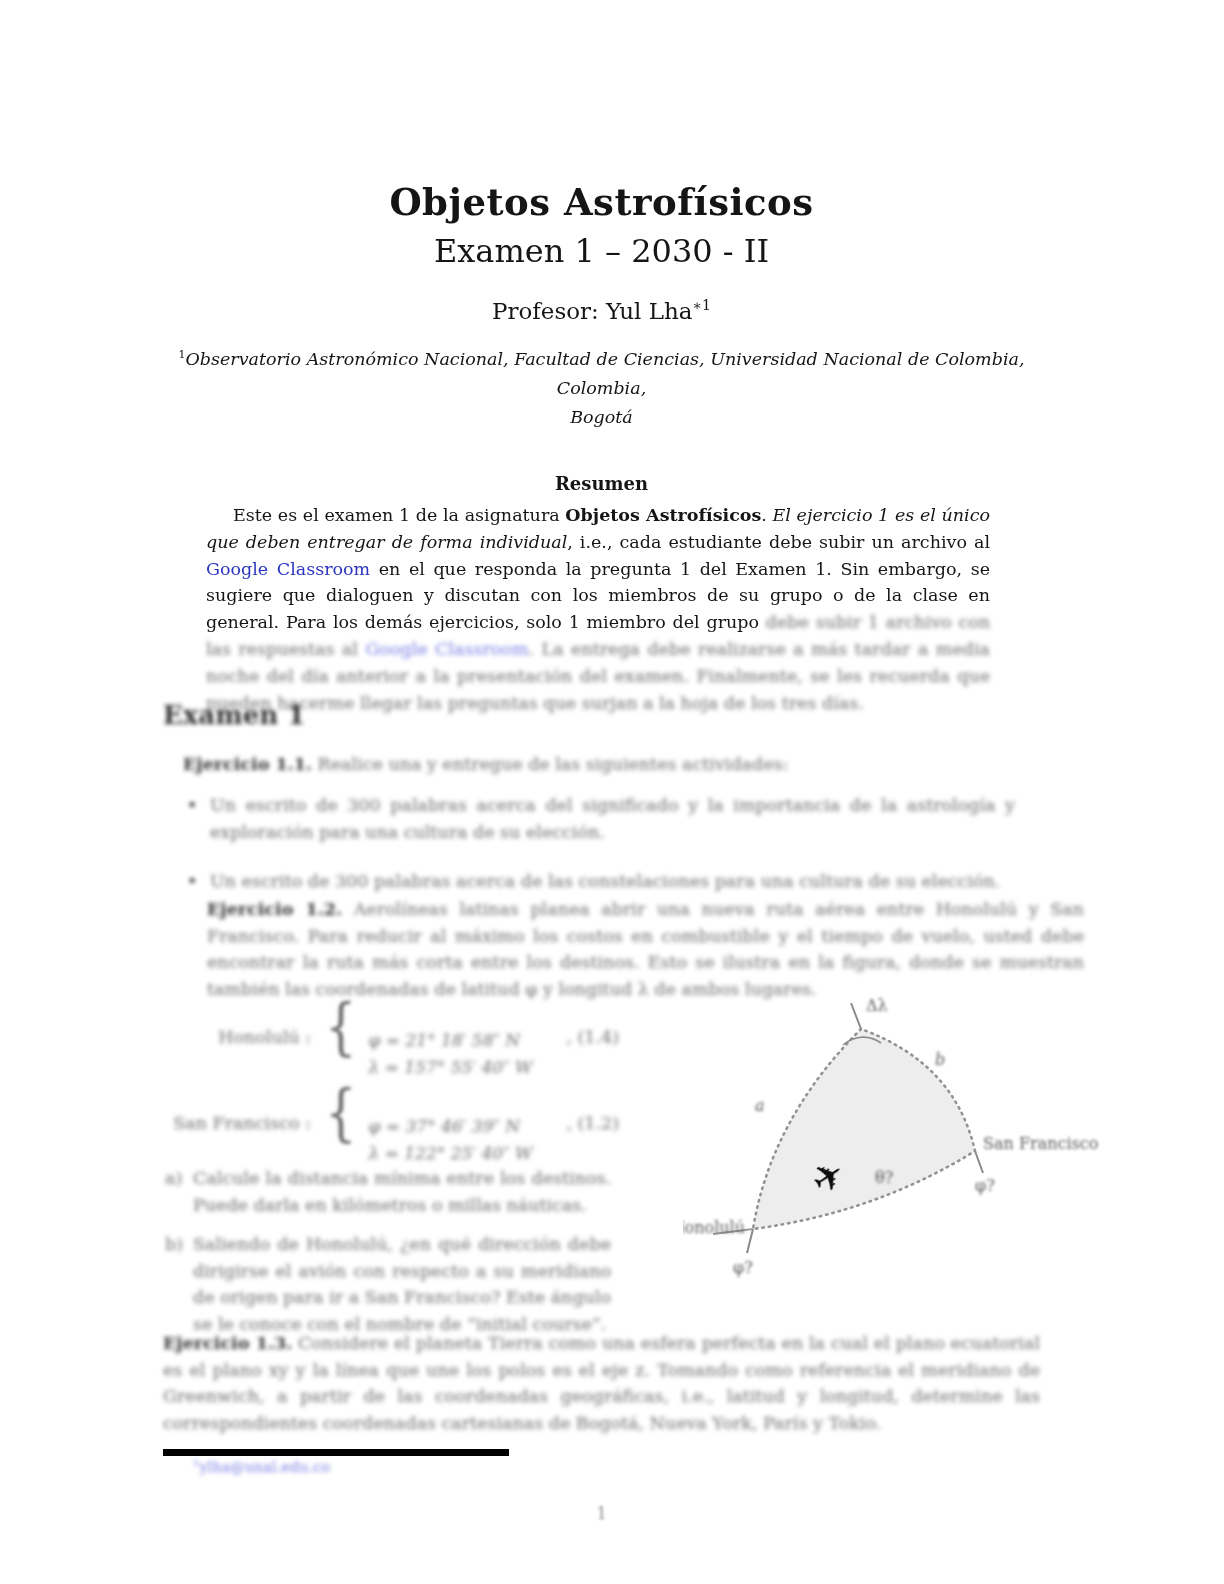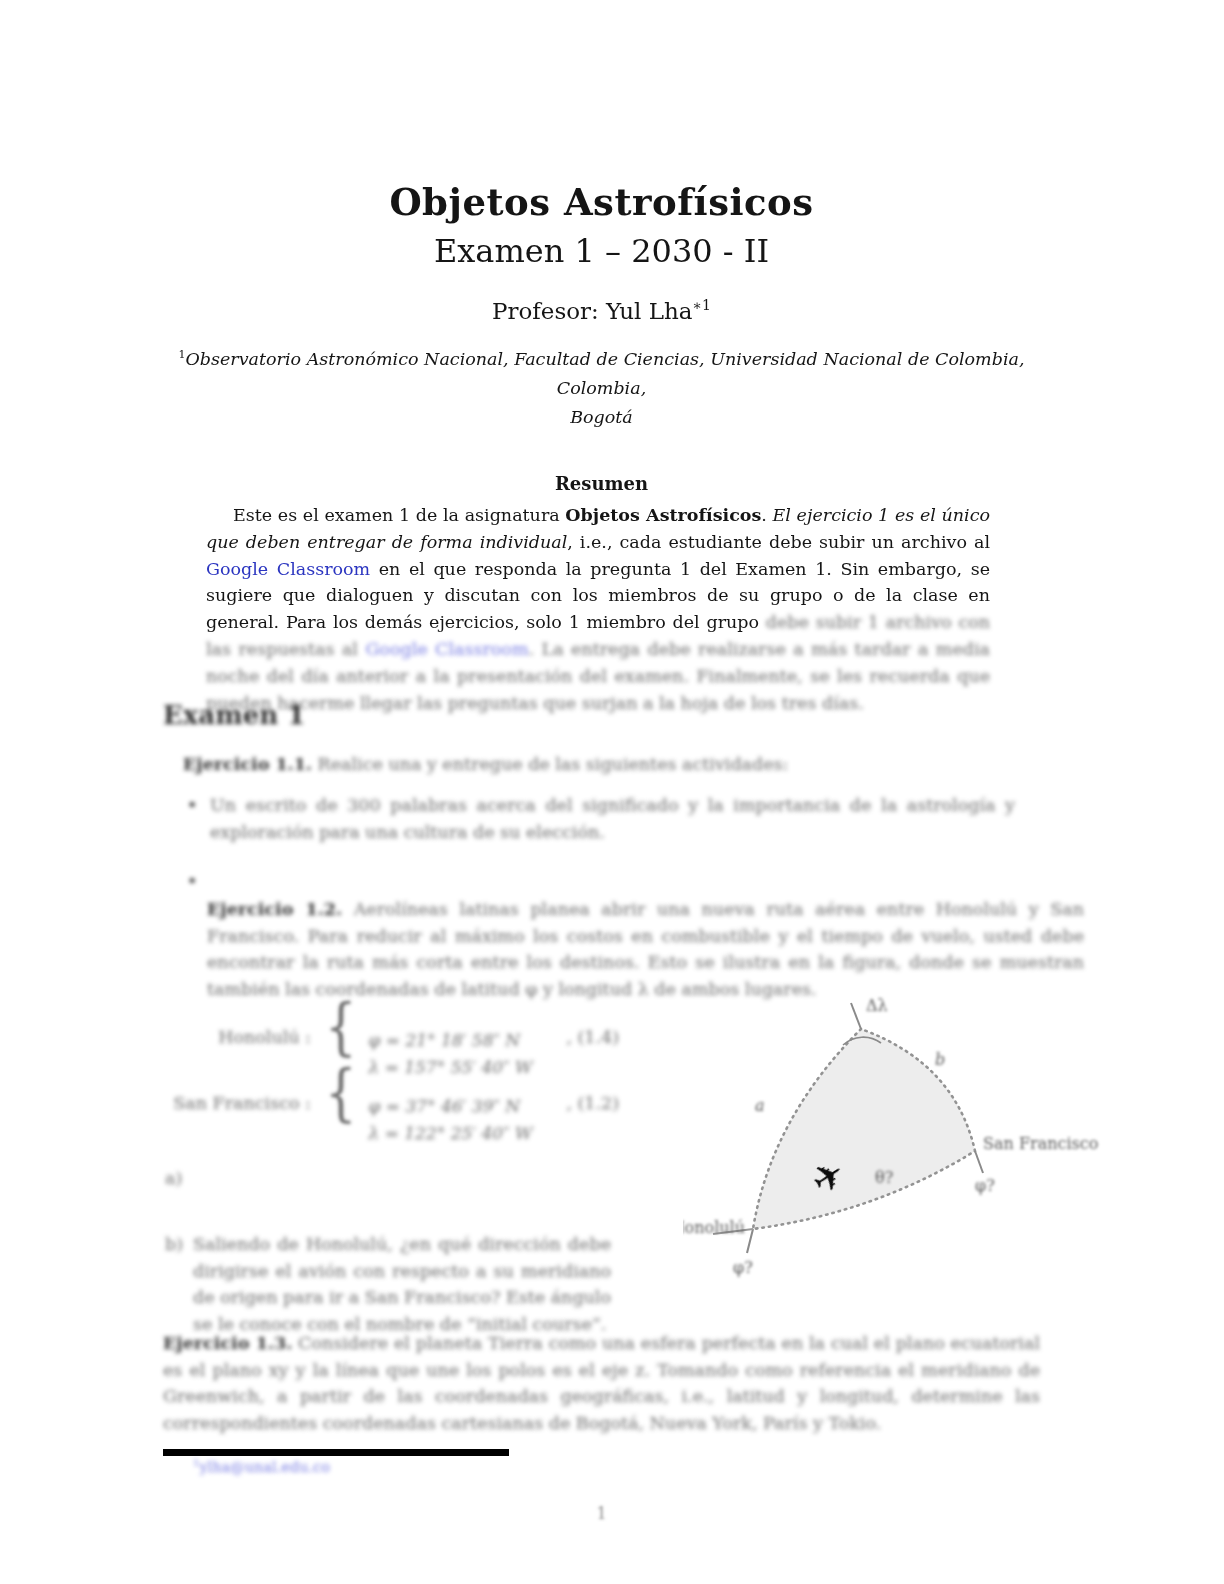--- a/index.html
+++ b/index.html
@@ -33,21 +33,21 @@
   .bullet .dot{position:absolute;left:0;top:0;}
   .ex12{top:896px;margin-left:44px;}
 
   .zone{top:1013px;left:163px;width:940px;height:320px;}
   .eqrow{position:absolute;left:0;display:flex;align-items:flex-start;}
   .eqrow .place{width:148px;text-align:right;font-size:17.5px;margin-right:10px;}
   .eqrow .brace{font-size:62px;font-weight:200;line-height:0;margin-right:8px;transform:scaleX(.8);}
   .eqrow .lines{font-size:17px;font-style:italic;line-height:27px;white-space:nowrap;}
   .eqrow .eqnum{font-size:17.5px;margin-left:34px;font-style:normal;}
   .eq1{top:14px;}
-  .eq2{top:80px;}
+  .eq2{top:100px;}
   .itm{position:absolute;font-size:17.5px;line-height:26.5px;text-align:justify;width:448px;padding-left:30px;box-sizing:border-box;}
   .itm .lbl{position:absolute;left:2px;top:0;}
   .ita{top:152px;}
   .itb{top:218px;}
   .fig{position:absolute;left:520px;top:-22px;width:430px;height:305px;}
 
   .ex13{top:1330px;}
   .fnbar{top:1449px;left:163px;width:346px;height:7px;background:#000;}
   .fnote{top:1457px;left:193px;font-size:14.5px;}
   .fnote sup{font-size:10px;}
@@ -81,20 +81,21 @@
   <span class="bzb b">Ejercicio 1.1.</span><span class="bz"> Realice una y entregue de las siguientes actividades:</span>
 </div>
 
 <div class="abs bullets">
   <div class="bullet">
     <span class="dot bzb">•</span>
     <span class="bz">Un escrito de 300 palabras acerca del significado y la importancia de la astrología y exploración para una cultura de su elección.</span>
   </div>
   <div class="bullet">
     <span class="dot bzb">•</span>
+    <span class="bz">Un escrito de 300 palabras acerca de las constelaciones para una cultura de su elección.</span>
   </div>
 </div>
 
 <div class="abs para ex12">
   <span class="bzb b">Ejercicio 1.2.</span><span class="bz"> Aerolíneas latinas planea abrir una nueva ruta aérea entre Honolulú y San Francisco. Para reducir al máximo los costos en combustible y el tiempo de vuelo, usted debe encontrar la ruta más corta entre los destinos. Esto se ilustra en la figura, donde se muestran también las coordenadas de latitud φ y longitud λ de ambos lugares.</span>
 </div>
 
 <div class="abs zone">
 
   <div class="eqrow eq1">
@@ -112,20 +113,21 @@
     <span class="brace bz">{</span>
     <span class="lines">
       <span class="bz">φ = 37° 46′ 39″ N</span><br>
       <span class="bz">λ = 122° 25′ 40″ W</span>
     </span>
     <span class="eqnum bz">, (1.2)</span>
   </div>
 
   <div class="itm ita">
     <span class="lbl bz">a)</span>
+    <span class="bz">Calcule la distancia mínima entre los destinos. Puede darla en kilómetros o millas náuticas.</span>
   </div>
 
   <div class="itm itb">
     <span class="lbl bz">b)</span>
     <span class="bz">Saliendo de Honolulú, ¿en qué dirección debe dirigirse el avión con respecto a su meridiano de origen para ir a San Francisco? Este ángulo se le conoce con el nombre de “initial course”.</span>
   </div>
 
   <svg class="fig" viewBox="0 0 430 305" xmlns="http://www.w3.org/2000/svg">
     <g class="svgsoft">
       <path d="M178,38 Q88,128 70,238 Q192,222 292,160 Q272,72 178,38 Z" fill="#ededed" stroke="#939393" stroke-width="2.6" stroke-dasharray="1.5 5" stroke-linecap="round"></path>

